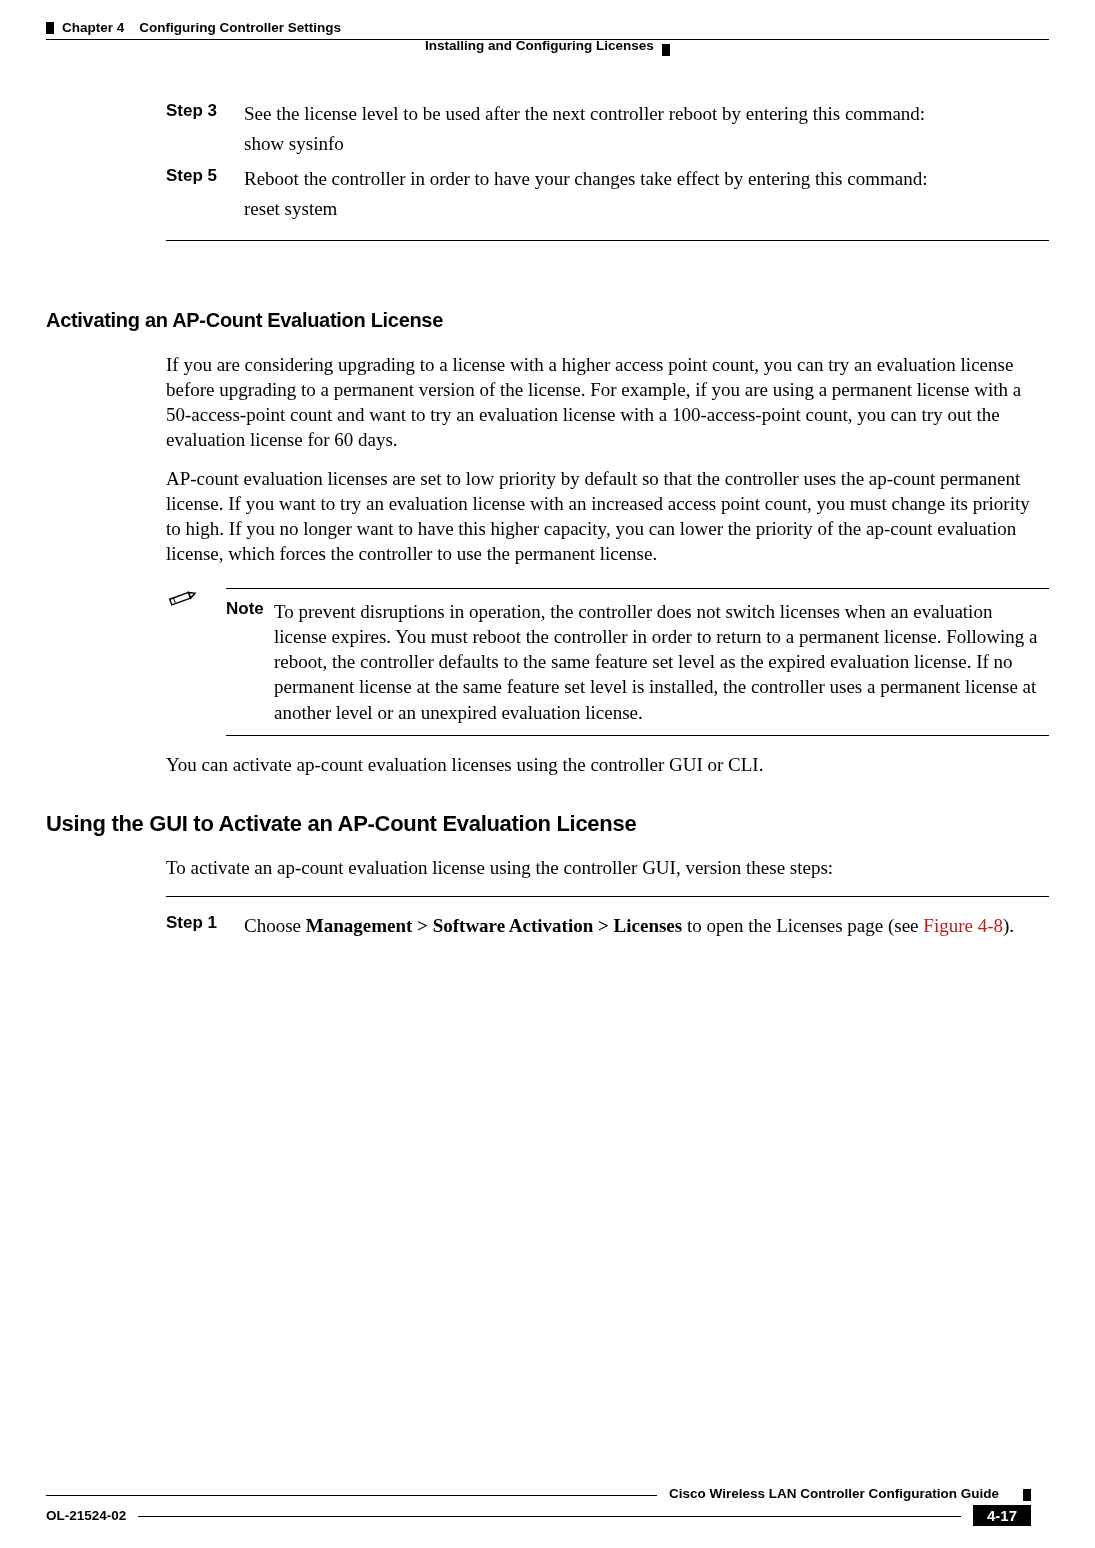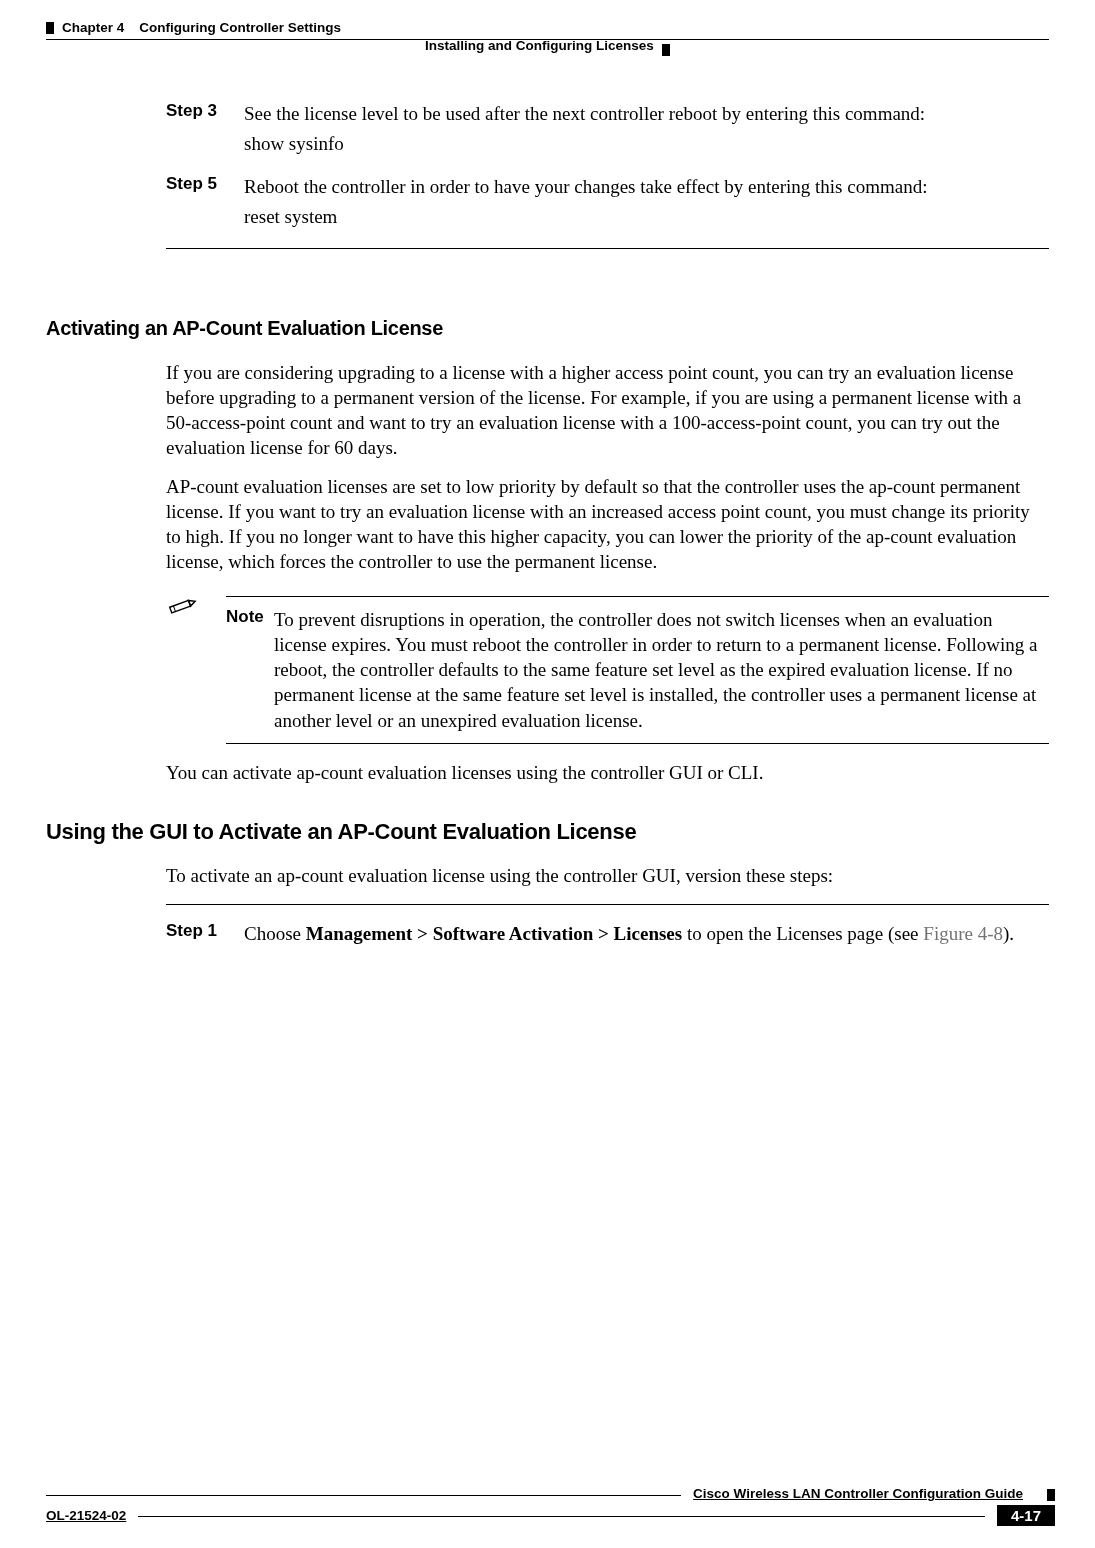--- a/index.html
+++ b/index.html
@@ -135,28 +135,27 @@
   }
   .note-bottom-rule {
     border-top: 1.2px solid #000;
     margin-top: 10px;
   }
   .step-open-rule {
     border-top: 1.2px solid #000;
     margin-top: 16px;
     margin-bottom: 16px;
   }
-  .link { color: #737373; }
+  .link { color: #b91c1c; }
   .bold { font-weight: bold; }
   .footer {
     position: absolute;
     left: 46px;
-    right: 40px;
+    right: 64px;
     bottom: 22px;
-    text-decoration: underline;
   }
   .footer-top-line {
     display: flex;
     align-items: flex-end;
     margin-bottom: 4px;
   }
   .footer-top-rule {
     flex: 1;
     border-top: 1.3px solid #000;
     margin-right: 12px;
@@ -220,21 +219,21 @@
   </div>
 
   <div class="content-indent" style="margin-top:40px;">
     <div class="step-row">
       <div class="step-label">Step 3</div>
       <div class="step-body">
         <div>See the license level to be used after the next controller reboot by entering this command:</div>
         <div class="cmd">show sysinfo</div>
       </div>
     </div>
-    <div class="step-row" style="margin-top:18px;">
+    <div class="step-row" style="margin-top:10px;">
       <div class="step-label">Step 5</div>
       <div class="step-body">
         <div>Reboot the controller in order to have your changes take effect by entering this command:</div>
         <div class="cmd">reset system</div>
       </div>
     </div>
     <div class="end-rule"></div>
   </div>
 
   <div class="h1">Activating an AP-Count Evaluation License</div>

